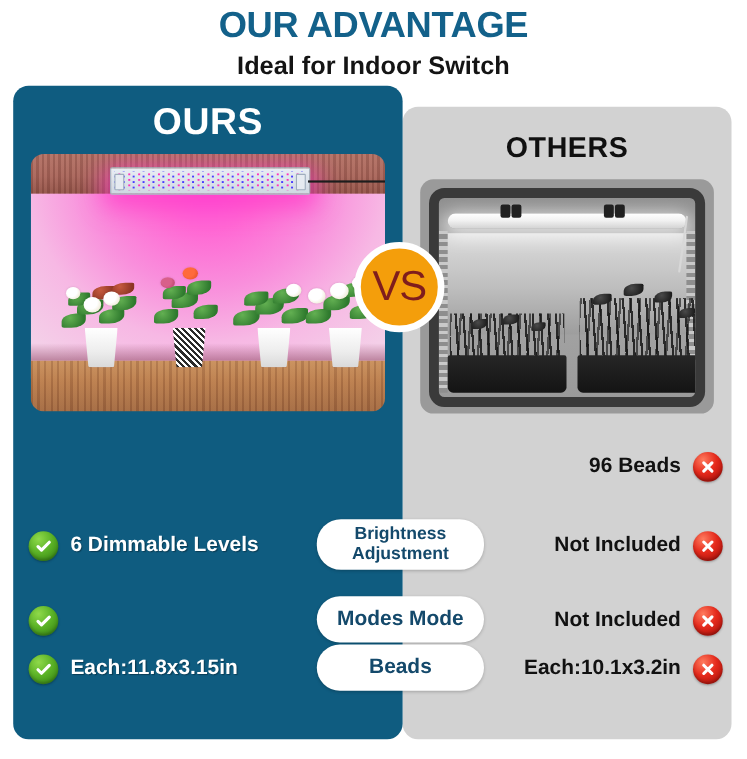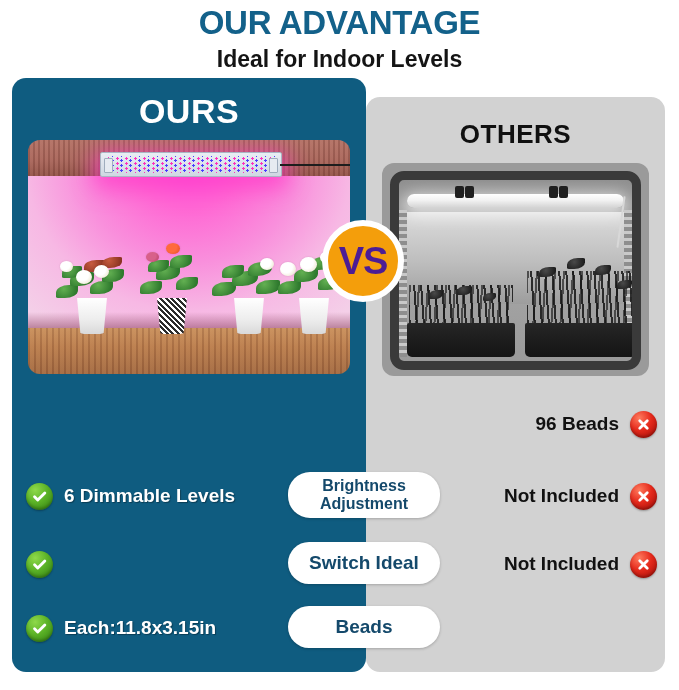--- a/index.html
+++ b/index.html
@@ -217,21 +217,21 @@
   .vs-badge{
     position:absolute;
     left:322px;top:220px;
     width:82px;height:82px;
     border-radius:50%;
     background:#F49E0B;
     border:6px solid #ffffff;
     box-sizing:border-box;
     z-index:20;
     display:flex;align-items:center;justify-content:center;
-    font-size:38px;font-weight:bold;color:#4c1d95;
+    font-size:38px;font-weight:normal;color:#7f1d1d;
     letter-spacing:-1px;
   }
 
   
   .rows{
     position:absolute;left:0;top:0;width:679px;height:690px;z-index:10;
     pointer-events:none;
   }
   .row{
     position:absolute;left:0;width:679px;height:56px;
@@ -285,21 +285,21 @@
     box-sizing:border-box;
   }
   .pill-1line{ top:6px; height:42px; font-size:19px; }
   .pill-2line{ top:4px; height:46px; font-size:16px; line-height:1.15; }
 </style>
 </head>
 <body>
 
 <div class="header">
   <div class="title">OUR ADVANTAGE</div>
-  <div class="subtitle">Ideal for Indoor Levels</div>
+  <div class="subtitle">Ideal for Indoor Switch</div>
 </div>
 
 <div class="board">
 
   <div class="panel-grey">
     <div class="panel-head head-others">OTHERS</div>
 
     <div class="photo photo-right">
       <div class="pr-box">
         <div class="pr-back"></div>
@@ -436,40 +436,48 @@
 
     <div class="row" style="top:536px;">
       <div class="row-ours">
         <span class="ico ico-check">
           <svg width="17" height="17" viewBox="0 0 24 24">
               <path d="M5 12.5l4.5 4.5L19.5 7" stroke="#ffffff" stroke-width="4" fill="none" stroke-linecap="round" stroke-linejoin="round"></path>
             </svg>
         </span>
       </div>
       <div class="pill pill-1line">
-        <span>Switch Ideal</span>
+        <span>Modes Mode</span>
       </div>
       <div class="row-others">
         <span class="others-text">Not Included</span>
         <span class="ico ico-x">
           <svg width="15" height="15" viewBox="0 0 24 24">
               <path d="M6 6l12 12M18 6L6 18" stroke="#ffffff" stroke-width="4.5" stroke-linecap="round"></path>
             </svg>
         </span>
       </div>
     </div>
 
-    <div class="row" style="top:600px;">
+    <div class="row" style="top:580px;">
       <div class="row-ours">
         <span class="ico ico-check">
           <svg width="17" height="17" viewBox="0 0 24 24">
               <path d="M5 12.5l4.5 4.5L19.5 7" stroke="#ffffff" stroke-width="4" fill="none" stroke-linecap="round" stroke-linejoin="round"></path>
             </svg>
         </span>
         <span class="ours-text">Each:11.8x3.15in</span>
       </div>
       <div class="pill pill-1line">
         <span>Beads</span>
       </div>
+      <div class="row-others">
+        <span class="others-text">Each:10.1x3.2in</span>
+        <span class="ico ico-x">
+          <svg width="15" height="15" viewBox="0 0 24 24">
+              <path d="M6 6l12 12M18 6L6 18" stroke="#ffffff" stroke-width="4.5" stroke-linecap="round"></path>
+            </svg>
+        </span>
+      </div>
     </div>
 
   </div>
 </div>
 
 </body></html>

